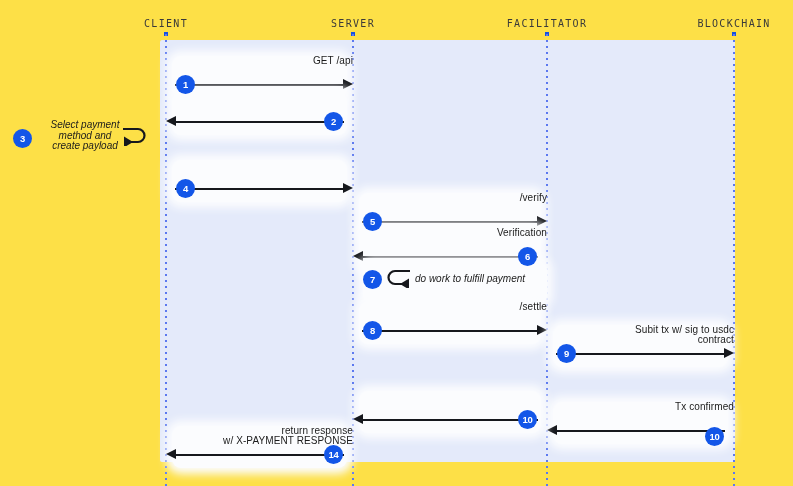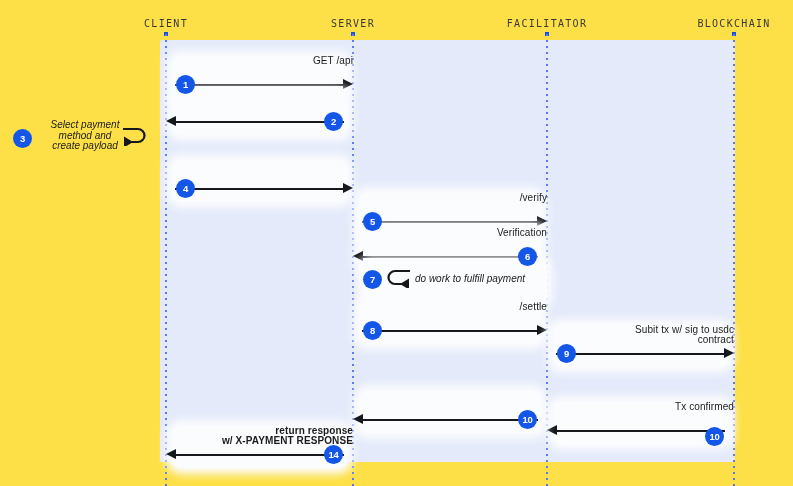--- a/index.html
+++ b/index.html
@@ -256,21 +256,21 @@
         <div class="msg-line"></div>
         <div class="arrow-head left"></div>
       </div>
       <div class="badge" style="left: 705px; top: 379px; margin-top: 48px;">10</div>
       <div class="msg" style="left: 353px; width: 194px; top: 397px;">
         <div class="msg-bg"></div>
         <div class="msg-line"></div>
         <div class="arrow-head left"></div>
       </div>
       <div class="badge" style="left: 518px; top: 410px;">10</div>
-      <div class="msg" style="left: 166px; width: 187px; top: 432px; font-weight: bold;">
+      <div class="msg" style="left: 166px; width: 187px; top: 432px;">
         <div class="msg-bg"></div>
         <div class="msg-label">return response
 w/ X-PAYMENT RESPONSE</div>
         <div class="msg-line"></div>
         <div class="arrow-head left"></div>
       </div>
       <div class="badge" style="left: 324px; top: 445px;">14</div>
     </div>
 
 </div>

